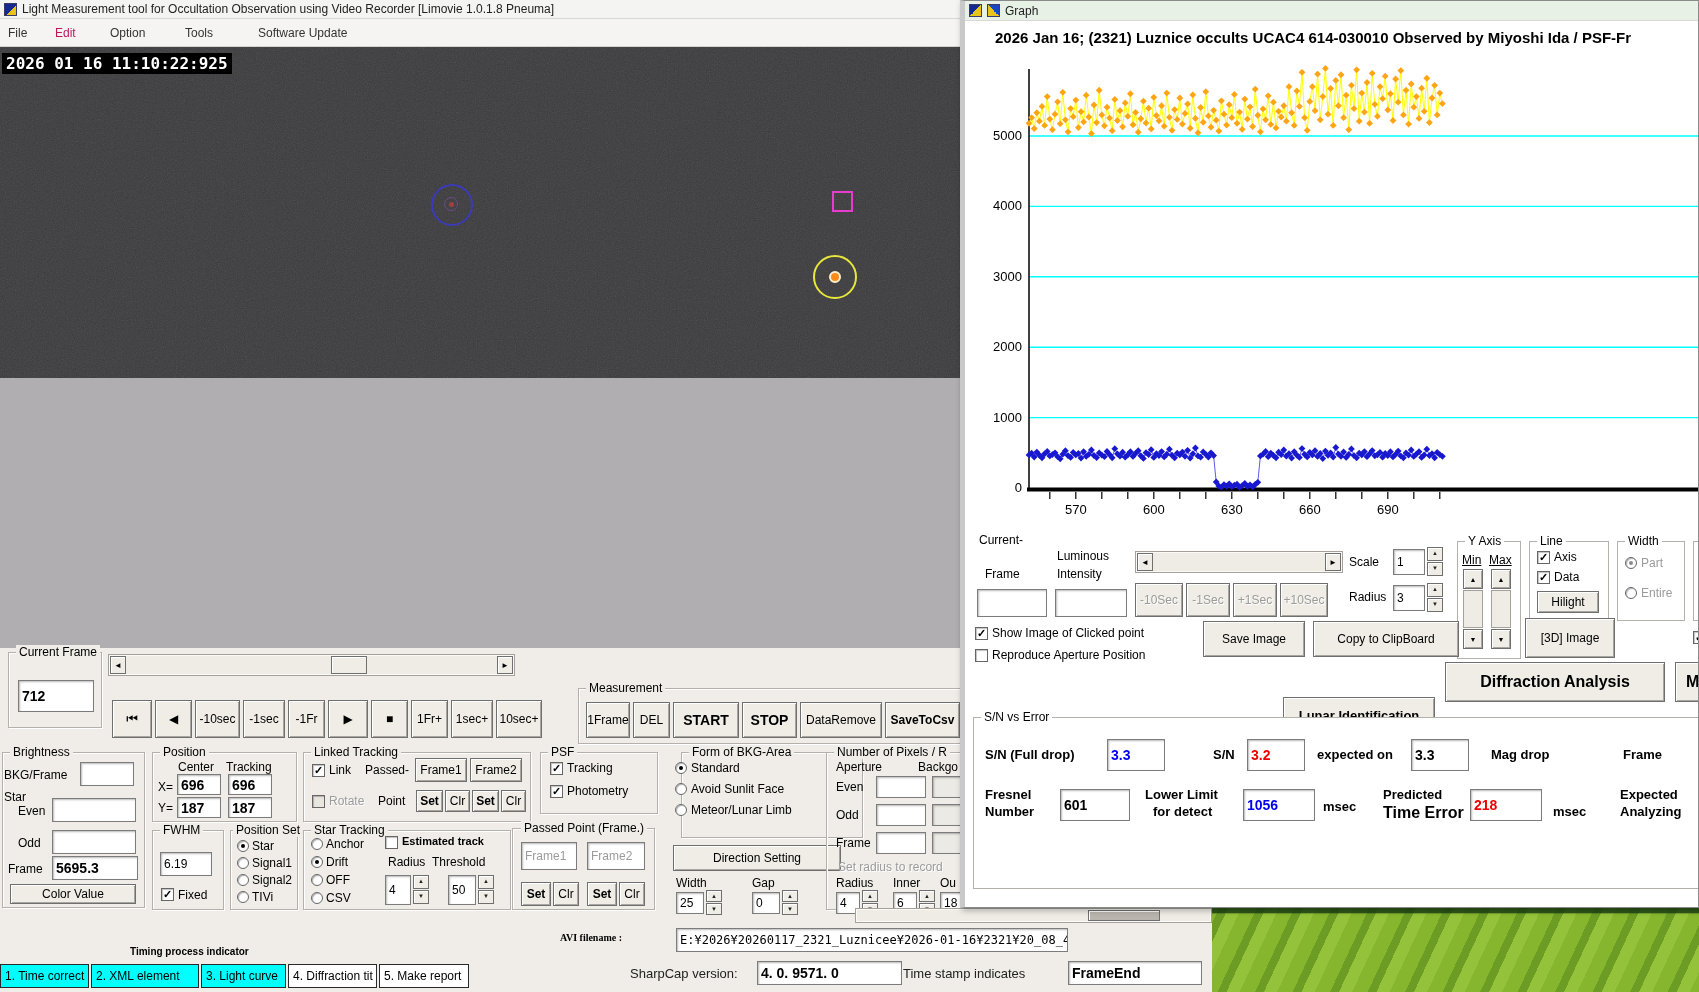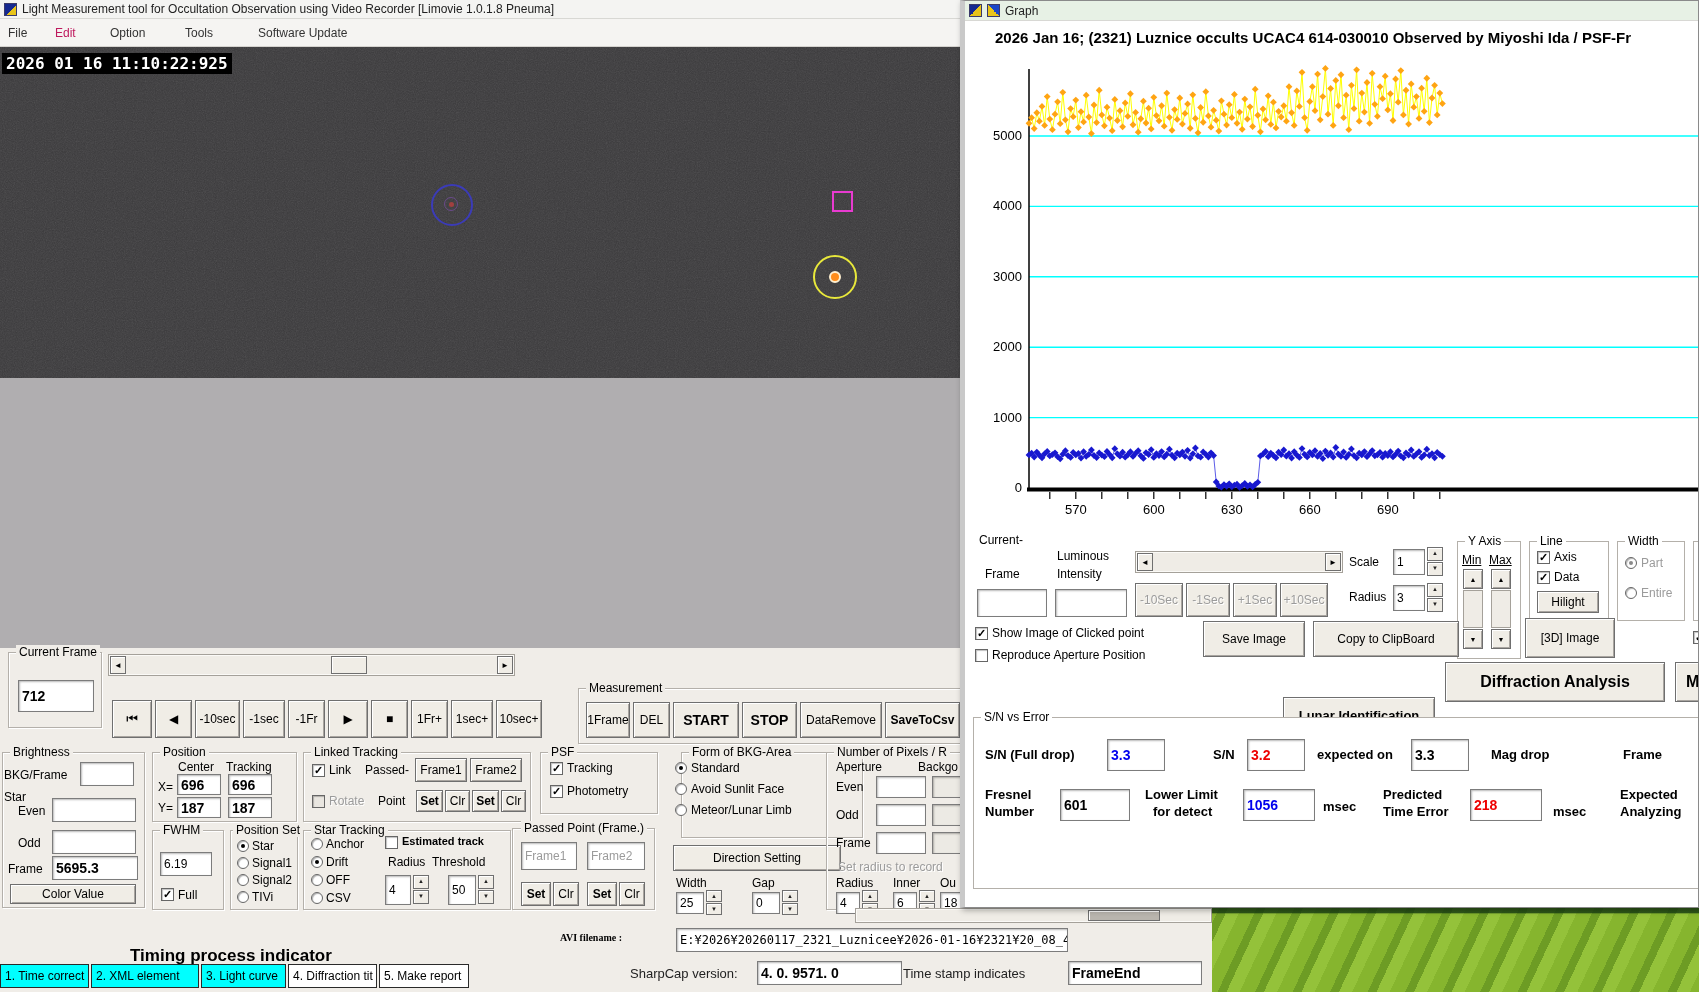--- a/index.html
+++ b/index.html
@@ -155,21 +155,21 @@
     <div class="inp bold" style="left:228px;top:774px;width:44px;height:21px;">696</div>
     <span class="lbl" style="left:158px;top:801px;">Y=</span>
     <div class="inp bold" style="left:177px;top:797px;width:44px;height:21px;">187</div>
     <div class="inp bold" style="left:228px;top:797px;width:44px;height:21px;">187</div>
 
     <div class="group" style="left:152px;top:830px;width:72px;height:80px;">
       <span class="glabel">FWHM</span>
     </div>
     <div class="inp" style="left:160px;top:852px;width:52px;height:24px;">6.19</div>
     <span class="chk on" style="left:161px;top:888px;"></span>
-    <span class="lbl" style="left:178px;top:888px;">Full</span>
+    <span class="lbl" style="left:178px;top:888px;">Fixed</span>
 
     <div class="group" style="left:230px;top:830px;width:68px;height:80px;">
       <span class="glabel" style="left:2px;">Position Set</span>
     </div>
     <span class="radio on" style="left:237px;top:840px;"></span>
     <span class="lbl" style="left:252px;top:839px;">Star</span>
     <span class="radio" style="left:237px;top:857px;"></span>
     <span class="lbl" style="left:252px;top:856px;">Signal1</span>
     <span class="radio" style="left:237px;top:874px;"></span>
     <span class="lbl" style="left:252px;top:873px;">Signal2</span>
@@ -289,21 +289,21 @@
       </span>
     <div class="inp" style="left:940px;top:892px;width:26px;height:22px;">18</div>
 
     <div class="scroll" style="left:855px;top:908px;width:357px;height:15px;">
       <div class="thumb" style="left:232px;width:72px;background:#b9b5ae;"></div>
     </div>
 
     <span class="lbl b" style="left:560px;top:932px;font-size:10px;font-family:Liberation Serif, serif;">AVI filename :</span>
     <div class="inp" style="left:676px;top:928px;width:392px;height:24px;font-family:'DejaVu Sans Mono',monospace;font-size:12px;">E:¥2026¥20260117_2321_Luznicee¥2026-01-16¥2321¥20_08_40.avi</div>
 
-    <span class="lbl b" style="left:130px;top:946px;font-size:17px;">Timing process indicator</span>
+    <span class="lbl b" style="left:130px;top:946px;font-size:10px;">Timing process indicator</span>
     <div class="tab cyan" style="left:0px;top:964px;width:89px;">1. Time correct</div>
     <div class="tab cyan" style="left:91px;top:964px;width:108px;">2. XML element</div>
     <div class="tab cyan" style="left:201px;top:964px;width:85px;">3. Light curve</div>
     <div class="tab" style="left:288px;top:964px;width:89px;">4. Diffraction tit</div>
     <div class="tab" style="left:379px;top:964px;width:90px;">5. Make report</div>
 
     <span class="lbl" style="left:630px;top:966px;font-size:13px;color:#222;">SharpCap version:</span>
     <div class="inp bold" style="left:757px;top:961px;width:145px;height:24px;">4. 0. 9571. 0</div>
     <span class="lbl" style="left:903px;top:966px;font-size:13px;color:#222;">Time stamp indicates</span>
     <div class="inp bold" style="left:1068px;top:961px;width:134px;height:24px;">FrameEnd</div>
@@ -764,20 +764,20 @@
     <span class="lbl b" style="left:658px;top:746px;font-size:13px;">Frame</span>
 
     <span class="lbl b" style="left:20px;top:786px;font-size:13px;">Fresnel</span>
     <span class="lbl b" style="left:20px;top:803px;font-size:13px;">Number</span>
     <div class="inp bold" style="left:95px;top:788px;width:70px;height:32px;">601</div>
     <span class="lbl b" style="left:180px;top:786px;font-size:13px;">Lower Limit</span>
     <span class="lbl b" style="left:188px;top:803px;font-size:13px;">for detect</span>
     <div class="inp bold" style="left:278px;top:788px;width:72px;height:32px;color:#0000ee;">1056</div>
     <span class="lbl b" style="left:358px;top:798px;font-size:13px;">msec</span>
     <span class="lbl b" style="left:418px;top:786px;font-size:13px;">Predicted</span>
-    <span class="lbl b" style="left:418px;top:803px;font-size:13px;">Time Error</span>
+    <span class="lbl b" style="left:418px;top:803px;font-size:16px;">Time Error</span>
     <div class="inp bold" style="left:505px;top:788px;width:72px;height:32px;color:#ee0000;">218</div>
     <span class="lbl b" style="left:588px;top:803px;font-size:13px;">msec</span>
     <span class="lbl b" style="left:655px;top:786px;font-size:13px;">Expected</span>
     <span class="lbl b" style="left:655px;top:803px;font-size:13px;">Analyzing</span>
   </div>
 
 </div>
 
 </body></html>

